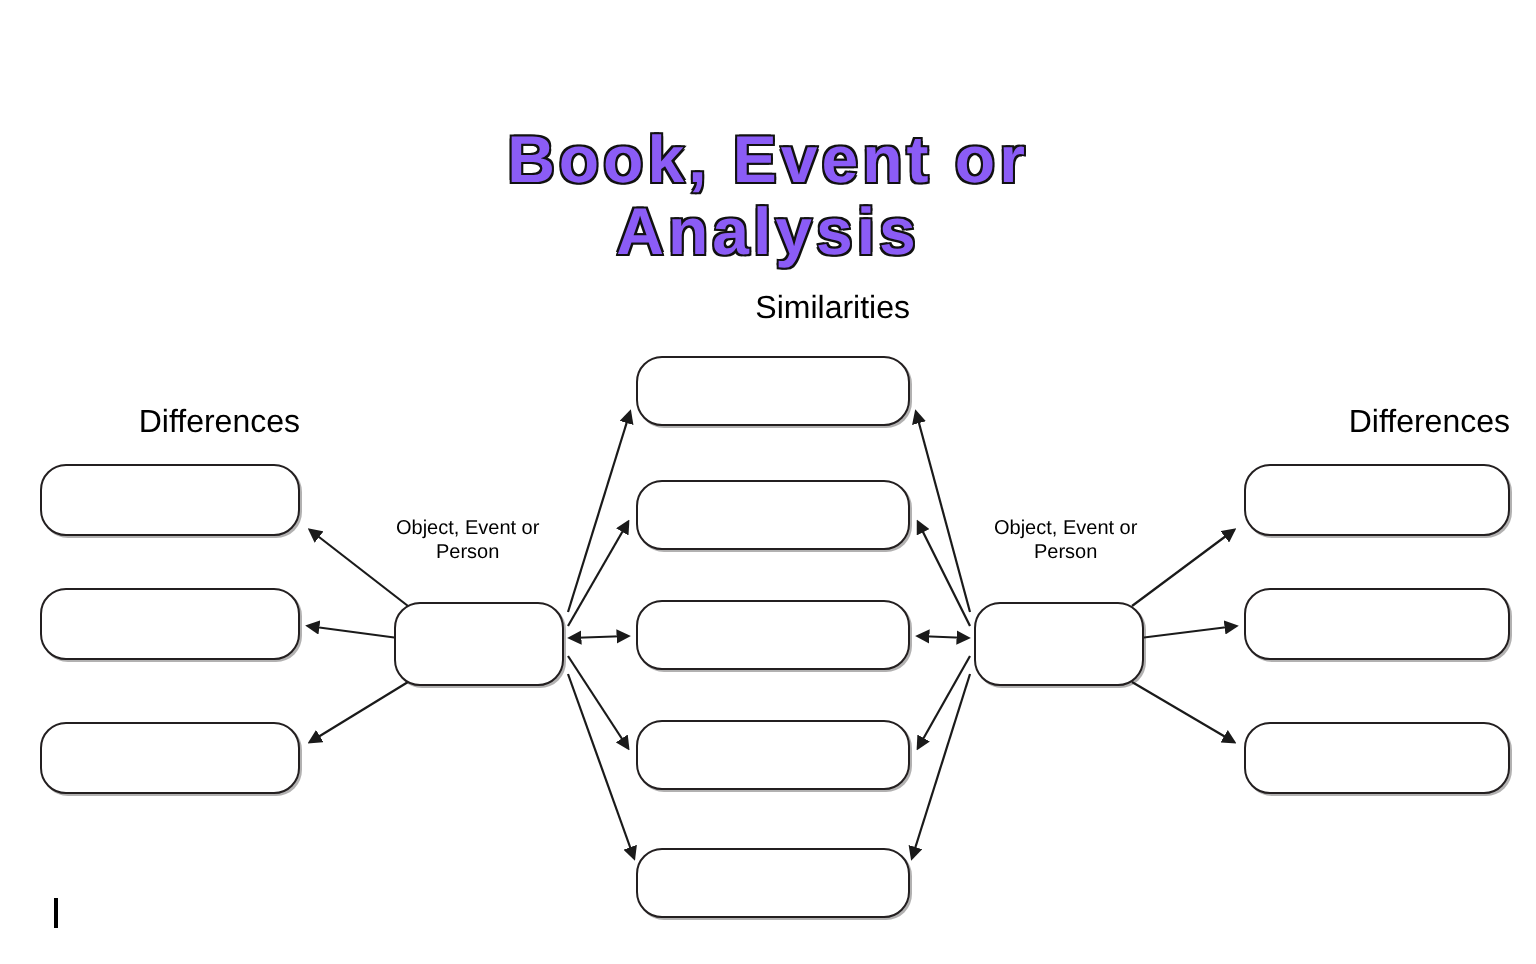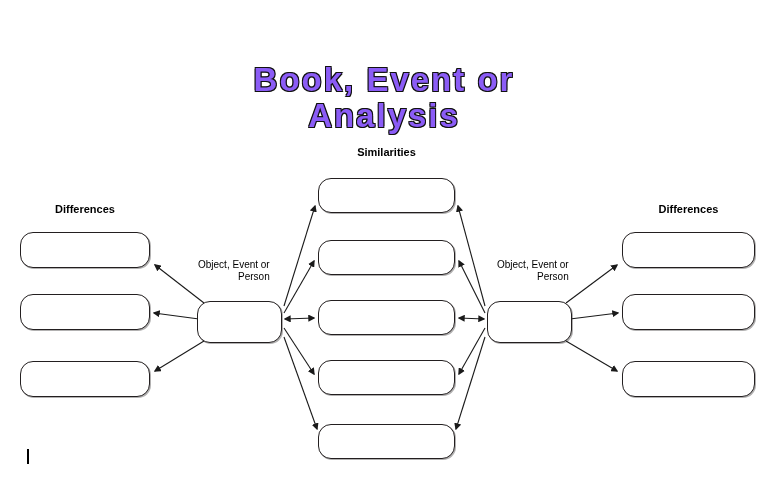--- a/index.html
+++ b/index.html
@@ -29,31 +29,31 @@
   .box {
     position: absolute;
     background: #ffffff;
     border: 1.5px solid #231f20;
     border-radius: 13px;
     box-shadow: 1px 1px 0 rgba(35,31,32,0.35);
     box-sizing: border-box;
   }
   .small-label {
     position: absolute;
-    font-size: 11px;
-    font-weight: bold;
+    font-size: 16px;
+    font-weight: normal;
     color: #000000;
-    text-align: center;
+    text-align: right;
   }
   .hub-label {
     position: absolute;
     font-size: 10px;
     line-height: 11.5px;
     color: #000000;
-    text-align: right;
+    text-align: center;
   }
   svg.connectors {
     position: absolute;
     left: 0; top: 0;
     width: 768px; height: 482px;
     pointer-events: none;
   }
   .stray-mark {
     position: absolute;
     left: 27px; top: 449px;

